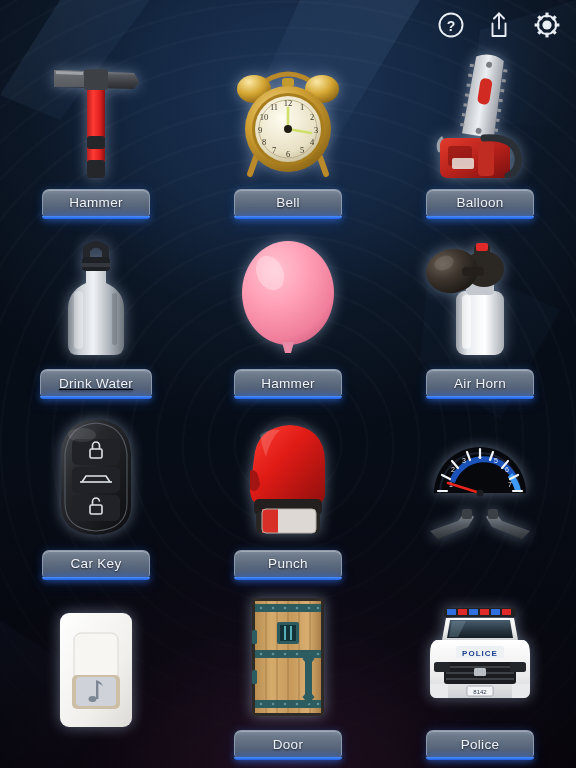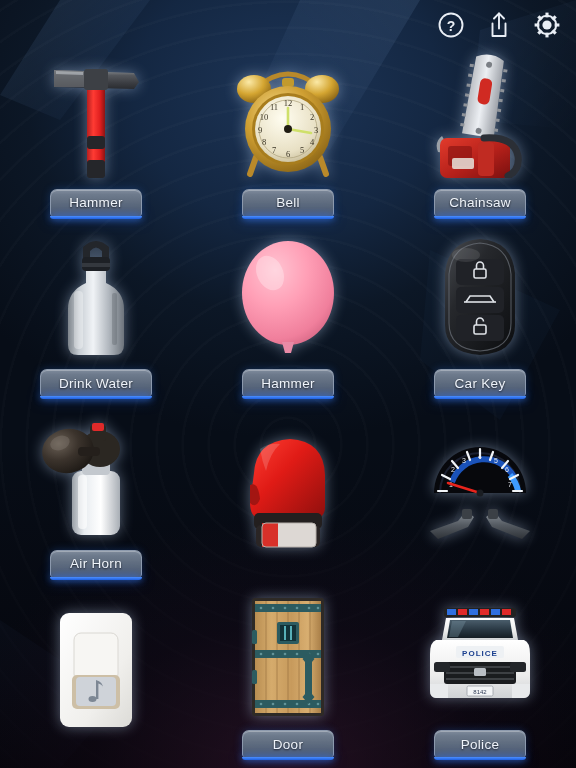--- a/index.html
+++ b/index.html
@@ -67,40 +67,40 @@
     width:100%;
     display:flex; align-items:center; justify-content:center;
     position:relative;
     padding-bottom:4px;
   }
   .artbox { position:relative; width:116px; height:126px; }
 
   
   .label {
     position:relative;
-    width:92px; height:27px;
+    width:108px; height:27px;
     border:1px solid #8d9aad;
     border-bottom:none;
     border-radius:7px 7px 3px 3px;
     background:linear-gradient(180deg,#7f8b9c 0%,#6d7a8c 18%,#5d6a7c 55%,#515d6e 85%,#4a5566 100%);
     box-shadow:0 0 9px rgba(40,110,220,.30), inset 0 1px 0 rgba(255,255,255,.28);
     display:flex; align-items:center; justify-content:center;
   }
   .label::after {
     content:""; position:absolute; left:-1px; right:-1px; bottom:-3px; height:3px;
     background:linear-gradient(180deg,#4d8fff,#1d5fe0);
     border-radius:0 0 4px 4px;
     box-shadow:0 0 7px rgba(60,130,255,.95), 0 0 14px rgba(50,110,255,.55);
   }
   .label span {
     font-size:13.5px; letter-spacing:.3px; color:#f2f6fb;
     text-shadow:0 1px 2px rgba(0,0,0,.75);
     white-space:nowrap;
   }
-  .label.wide { width:112px; }
+  .label.wide { width:112px;text-decoration:underline; }
 
   
   .glow { filter:drop-shadow(0 0 7px rgba(200,225,255,.42)); }
 </style>
 </head>
 <body>
 
 <div id="app">
 
   <div id="bg-rings"></div>
@@ -295,21 +295,21 @@
             <path d="M20 84 Q12 90 16 100 L30 102 Z" fill="#9aa0a7"></path>
             <rect x="18" y="86" width="70" height="40" rx="7" fill="url(#csBody)"></rect>
             <rect x="26" y="94" width="24" height="20" rx="3" fill="#8d1613" opacity=".7"></rect>
             <rect x="56" y="90" width="16" height="34" rx="4" fill="#c02b22"></rect>
             <path d="M62 86 Q92 84 96 104 Q98 118 86 124" fill="none" stroke="#2b2f36" stroke-width="7" stroke-linecap="round"></path>
             <rect x="30" y="106" width="22" height="11" rx="2" fill="#e8e4dc" opacity=".85"></rect>
           </svg>
         </div>
       </div>
       <div class="label">
-        <span>Chainsaw</span>
+        <span>Balloon</span>
       </div>
     </div>
 
     <div class="cell">
       <div class="art">
         <div class="artbox">
           <svg class="glow" width="116" height="126" viewBox="0 0 116 126">
             <defs>
               <linearGradient id="btl" x1="0" y1="0" x2="1" y2="0">
                 <stop offset="0" stop-color="#7e858c"></stop>
@@ -346,58 +346,20 @@
               </radialGradient>
             </defs>
             <ellipse cx="58" cy="60" rx="46" ry="52" fill="url(#blnG)"></ellipse>
             <ellipse cx="40" cy="40" rx="13" ry="18" fill="#ffffff" opacity="0.30" transform="rotate(-25 40 40)"></ellipse>
             <path d="M52 109 L64 109 L61 120 L55 120 Z" fill="#e98aa6"></path>
           </svg>
         </div>
       </div>
       <div class="label">
         <span>Hammer</span>
-      </div>
-    </div>
-
-    <div class="cell">
-      <div class="art">
-        <div class="artbox">
-          <svg class="glow" width="116" height="126" viewBox="0 0 116 126">
-            <defs>
-              <linearGradient id="keyG" x1="0" y1="0" x2="1" y2="1">
-                <stop offset="0" stop-color="#4a4d52"></stop>
-                  <stop offset="0.35" stop-color="#26282c"></stop>
-                <stop offset="0.75" stop-color="#15171a"></stop>
-                  <stop offset="1" stop-color="#0c0d0f"></stop>
-              </linearGradient>
-            </defs>
-            <path d="M58 6 Q90 8 93 40 L93 92 Q93 120 58 122 Q23 120 23 92 L23 40 Q26 8 58 6 Z" fill="url(#keyG)"></path>
-            <path d="M58 10 Q86 12 89 41 L89 90 Q89 116 58 118 Q27 116 27 90 L27 41 Q30 12 58 10 Z" fill="none" stroke="#6e747c" stroke-width="1.1" opacity="0.7"></path>
-            <rect x="34" y="26" width="48" height="26" rx="5" fill="#202227"></rect>
-            <rect x="34" y="54" width="48" height="26" rx="5" fill="#202227"></rect>
-            <rect x="34" y="82" width="48" height="26" rx="5" fill="#202227"></rect>
-            <g stroke="#dfe3e8" stroke-width="1.6" fill="none">
-              <rect x="52" y="36" width="12" height="9" rx="1.6"></rect>
-              <path d="M54.5 36 V32.5 a3.5 3.5 0 0 1 7 0 V36"></path>
-            </g>
-            <g stroke="#dfe3e8" stroke-width="1.6" fill="none">
-              <path d="M44 69 L48 63 H68 L72 69"></path>
-              <line x1="42" y1="69" x2="74" y2="69"></line>
-            </g>
-            <g stroke="#dfe3e8" stroke-width="1.6" fill="none">
-              <rect x="52" y="92" width="12" height="9" rx="1.6"></rect>
-              <path d="M54.5 92 V88.5 a3.5 3.5 0 0 1 7 0"></path>
-            </g>
-            <ellipse cx="44" cy="22" rx="14" ry="7" fill="#ffffff" opacity="0.10"></ellipse>
-          </svg>
-        </div>
-      </div>
-      <div class="label">
-        <span>Car Key</span>
       </div>
     </div>
 
     <div class="cell">
       <div class="art">
         <div class="artbox">
           <svg class="glow" width="116" height="126" viewBox="0 0 116 126">
             <defs>
               <linearGradient id="canG" x1="0" y1="0" x2="1" y2="0">
                 <stop offset="0" stop-color="#9aa0a7"></stop>
@@ -426,36 +388,77 @@
       <div class="label">
         <span>Air Horn</span>
       </div>
     </div>
 
     <div class="cell">
       <div class="art">
         <div class="artbox">
           <svg class="glow" width="116" height="126" viewBox="0 0 116 126">
             <defs>
+              <linearGradient id="keyG" x1="0" y1="0" x2="1" y2="1">
+                <stop offset="0" stop-color="#4a4d52"></stop>
+                  <stop offset="0.35" stop-color="#26282c"></stop>
+                <stop offset="0.75" stop-color="#15171a"></stop>
+                  <stop offset="1" stop-color="#0c0d0f"></stop>
+              </linearGradient>
+            </defs>
+            <path d="M58 6 Q90 8 93 40 L93 92 Q93 120 58 122 Q23 120 23 92 L23 40 Q26 8 58 6 Z" fill="url(#keyG)"></path>
+            <path d="M58 10 Q86 12 89 41 L89 90 Q89 116 58 118 Q27 116 27 90 L27 41 Q30 12 58 10 Z" fill="none" stroke="#6e747c" stroke-width="1.1" opacity="0.7"></path>
+            <rect x="34" y="26" width="48" height="26" rx="5" fill="#202227"></rect>
+            <rect x="34" y="54" width="48" height="26" rx="5" fill="#202227"></rect>
+            <rect x="34" y="82" width="48" height="26" rx="5" fill="#202227"></rect>
+            <g stroke="#dfe3e8" stroke-width="1.6" fill="none">
+              <rect x="52" y="36" width="12" height="9" rx="1.6"></rect>
+              <path d="M54.5 36 V32.5 a3.5 3.5 0 0 1 7 0 V36"></path>
+            </g>
+            <g stroke="#dfe3e8" stroke-width="1.6" fill="none">
+              <path d="M44 69 L48 63 H68 L72 69"></path>
+              <line x1="42" y1="69" x2="74" y2="69"></line>
+            </g>
+            <g stroke="#dfe3e8" stroke-width="1.6" fill="none">
+              <rect x="52" y="92" width="12" height="9" rx="1.6"></rect>
+              <path d="M54.5 92 V88.5 a3.5 3.5 0 0 1 7 0"></path>
+            </g>
+            <ellipse cx="44" cy="22" rx="14" ry="7" fill="#ffffff" opacity="0.10"></ellipse>
+          </svg>
+        </div>
+      </div>
+      <div class="label">
+        <span>Car Key</span>
+      </div>
+    </div>
+
+    <div class="cell">
+      <div class="art">
+        <div class="artbox">
+          <svg class="glow" width="116" height="126" viewBox="0 0 116 126">
+            <defs>
               <linearGradient id="glvG" x1="0" y1="0" x2="1" y2="1">
                 <stop offset="0" stop-color="#ff4034"></stop>
                   <stop offset="0.42" stop-color="#e01b16"></stop>
                 <stop offset="1" stop-color="#8f0f0d"></stop>
               </linearGradient>
             </defs>
             <path d="M24 46 Q26 14 60 12 Q94 14 95 48 L95 80 Q95 92 82 92 L30 92 Q20 90 20 76 Z" fill="url(#glvG)"></path>
             <path d="M30 22 Q38 16 50 17 Q40 26 36 44 Q32 34 30 22 Z" fill="#ffffff" opacity="0.17"></path>
             <path d="M20 58 Q28 54 30 72 Q26 82 20 76 Z" fill="#a31512"></path>
             <rect x="24" y="86" width="68" height="16" rx="5" fill="#231f1f"></rect>
             <rect x="26" y="98" width="64" height="22" rx="5" fill="#2a2525"></rect>
             <rect x="32" y="96" width="54" height="24" rx="4" fill="#ddd8d4"></rect>
             <rect x="32" y="96" width="16" height="24" fill="#d83029"></rect>
             <rect x="32" y="96" width="54" height="24" rx="4" fill="none" stroke="#b6b0ab" stroke-width="1"></rect>
           </svg>
         </div>
+      </div>
+      <div class="label">
+        <span>Punch</span>
       </div>
     </div>
 
     <div class="cell">
       <div class="art">
         <div class="artbox">
           <svg class="glow" width="116" height="126" viewBox="0 0 116 126">
             <defs>
               <linearGradient id="barG" x1="0" y1="0" x2="0" y2="1">
                 <stop offset="0" stop-color="#8d949b"></stop>

